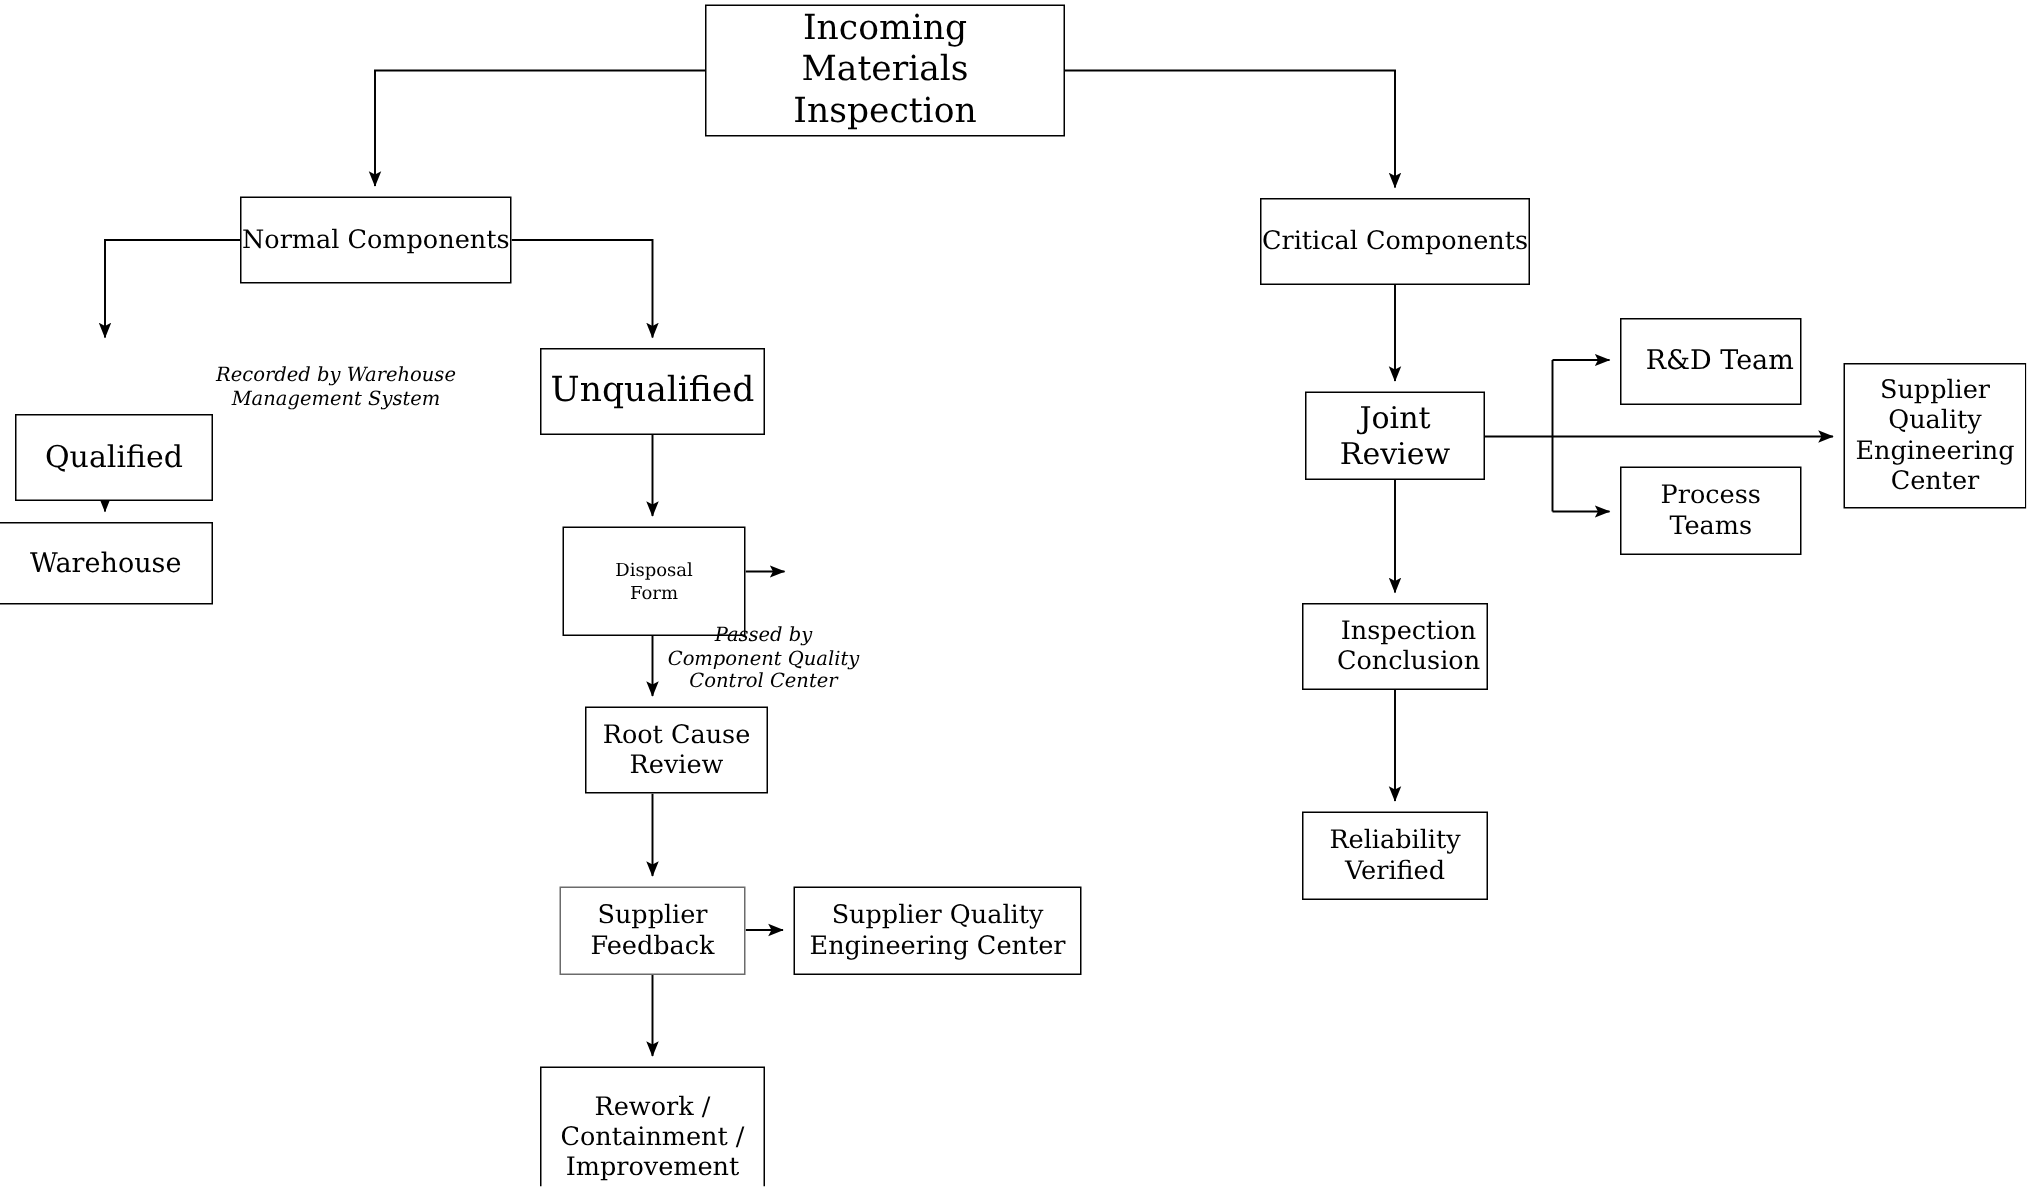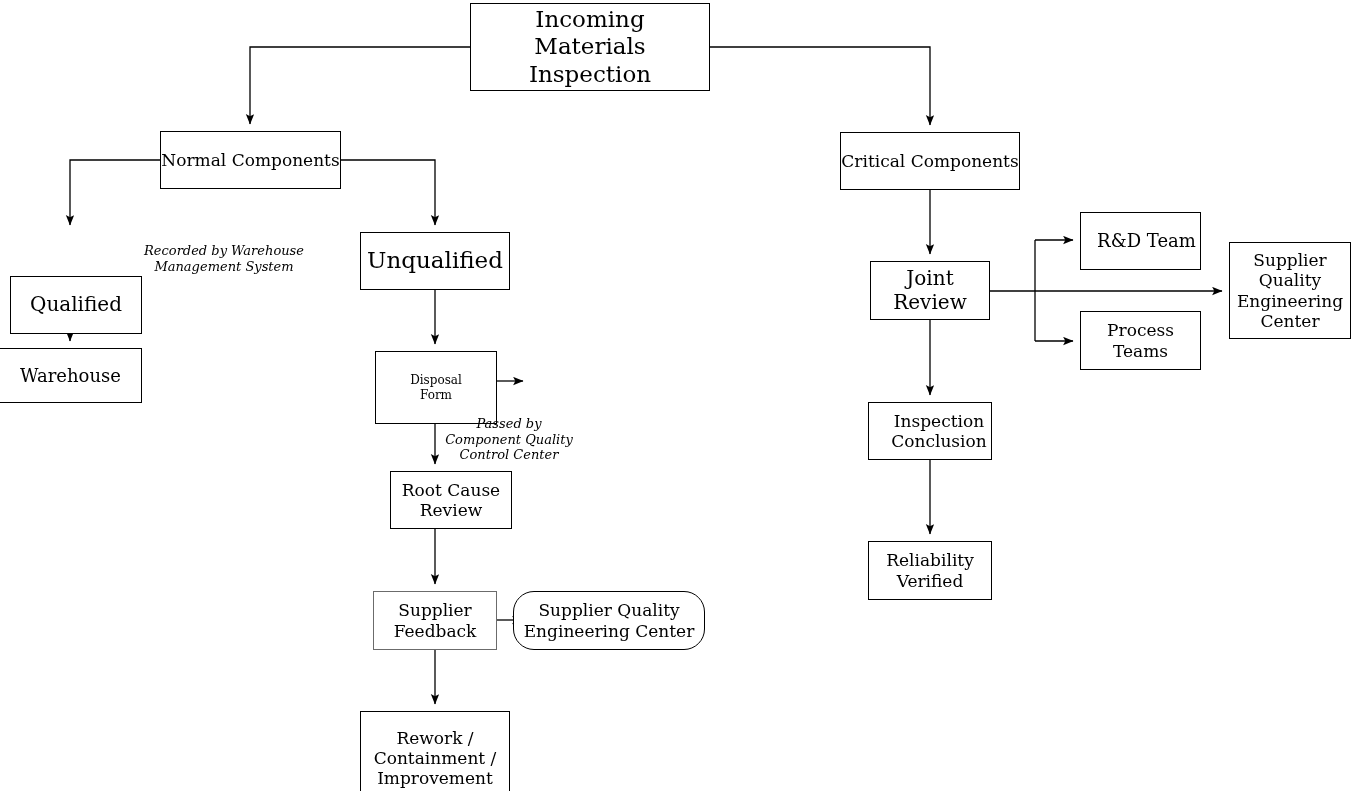--- a/index.html
+++ b/index.html
@@ -109,21 +109,21 @@
   <div class="node" style="left: 840px; top: 132px; width: 180px; height: 58px; font-size: 17px;">Critical Components</div>
   <div class="node" style="left: 10px; top: 232px; width: 132px; height: 58px; font-size: 20px; margin-top: 44px;">Qualified</div>
   <div class="node" style="left: -1px; top: 348px; width: 143px; height: 55px; font-size: 18px;">Warehouse</div>
   <div class="node" style="left: 360px; top: 232px; width: 150px; height: 58px; font-size: 23px;">Unqualified</div>
   <div class="node" style="left: 375px; top: 351px; width: 122px; height: 73px; font-size: 12px;">Disposal
 Form</div>
   <div class="node" style="left: 374px; top: 471px; width: 122px; height: 58px; font-size: 17px; margin-left: 16px;">Root Cause
 Review</div>
   <div class="node soft" style="left: 373px; top: 591px; width: 124px; height: 59px; font-size: 17px;">Supplier
 Feedback</div>
-  <div class="node" style="left: 513px; top: 591px; width: 192px; height: 59px; font-size: 17px; border-radius: 21px;">Supplier Quality
+  <div class="node" style="left: 529px; top: 591px; width: 192px; height: 59px; font-size: 17px;">Supplier Quality
 Engineering Center</div>
   <div class="node" style="left: 360px; top: 711px; width: 150px; height: 94px; font-size: 17px;">Rework /
 Containment /
 Improvement</div>
   <div class="node" style="left: 870px; top: 261px; width: 120px; height: 59px; font-size: 20px;">Joint Review</div>
   <div class="node" style="left: 1080px; top: 212px; width: 121px; height: 58px; font-size: 18px; padding-left: 12px;">R&amp;D Team</div>
   <div class="node" style="left: 1080px; top: 311px; width: 121px; height: 59px; font-size: 17px;">Process
 Teams</div>
   <div class="node" style="left: 1229px; top: 242px; width: 122px; height: 97px; font-size: 17px;">Supplier
 Quality

